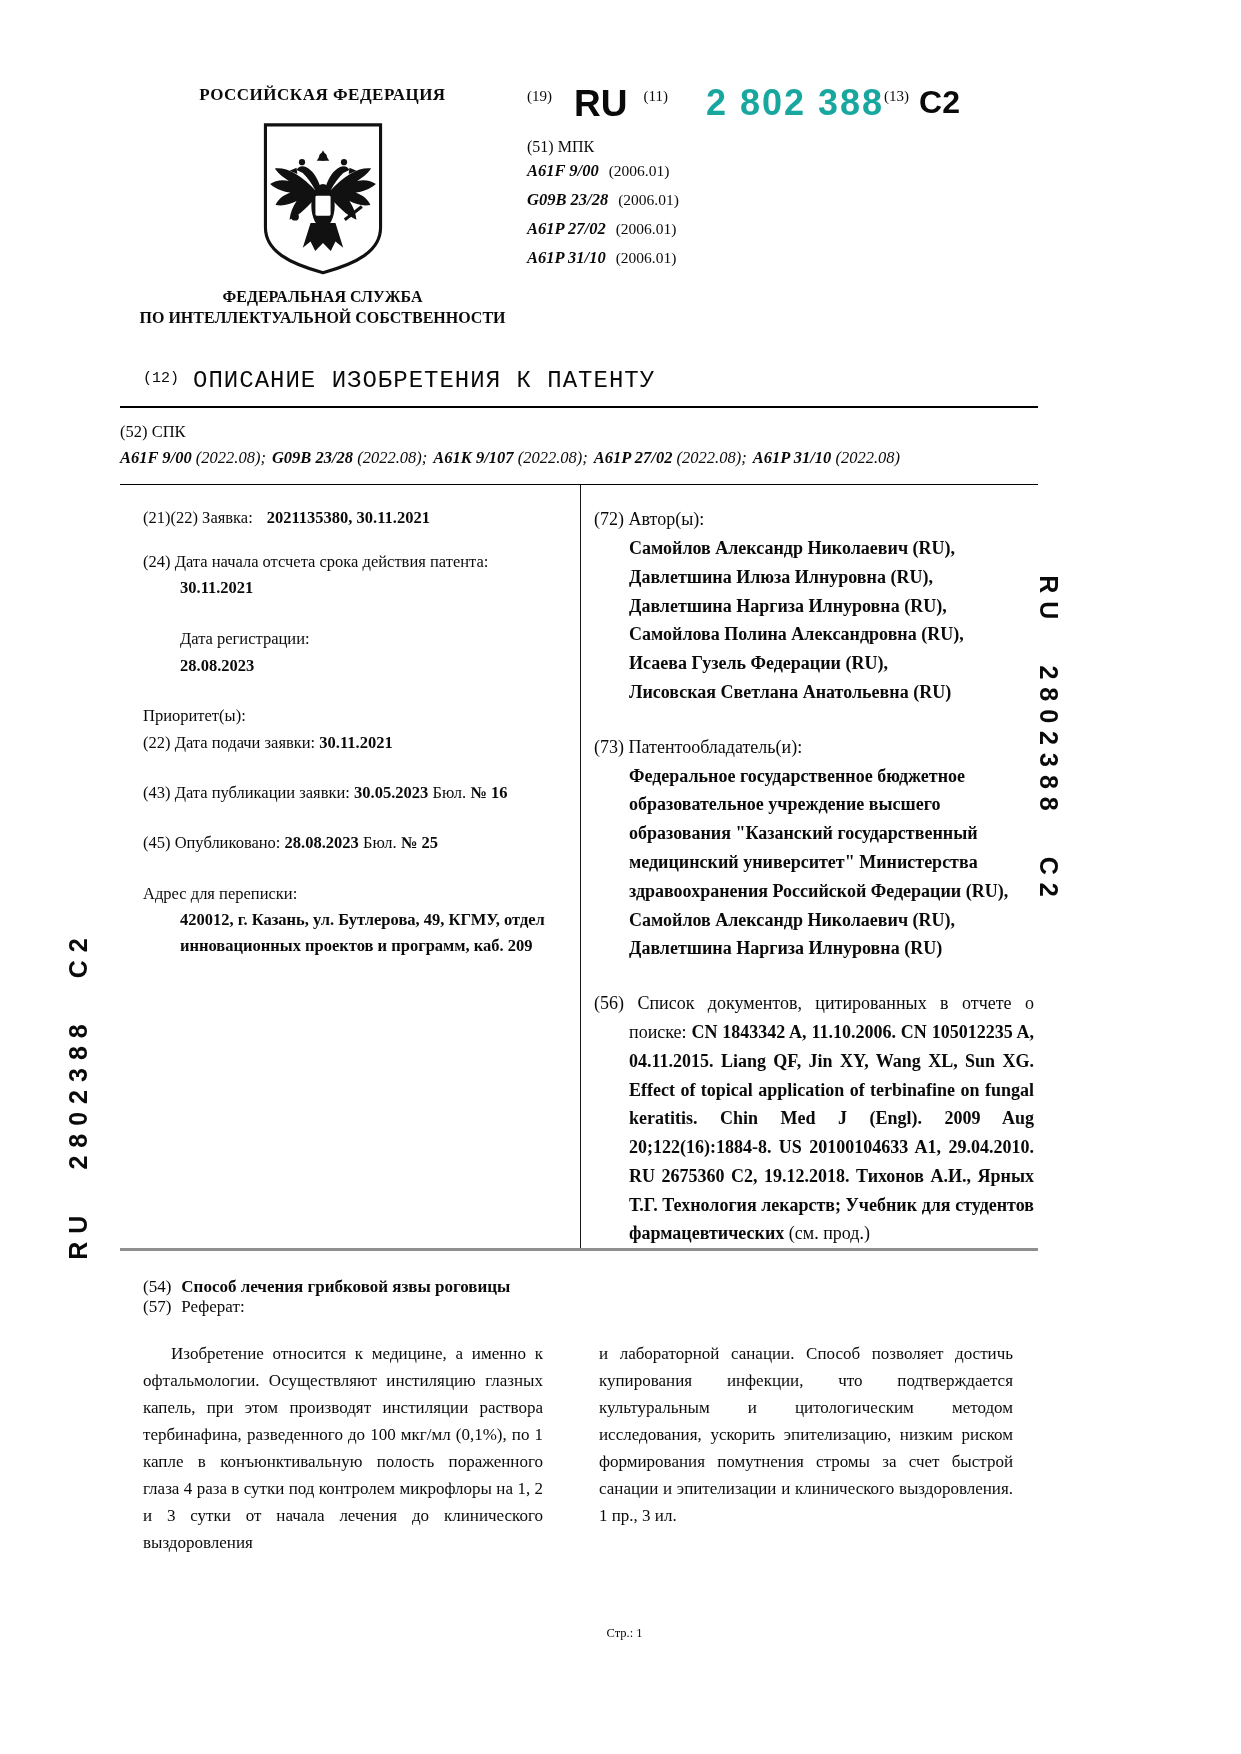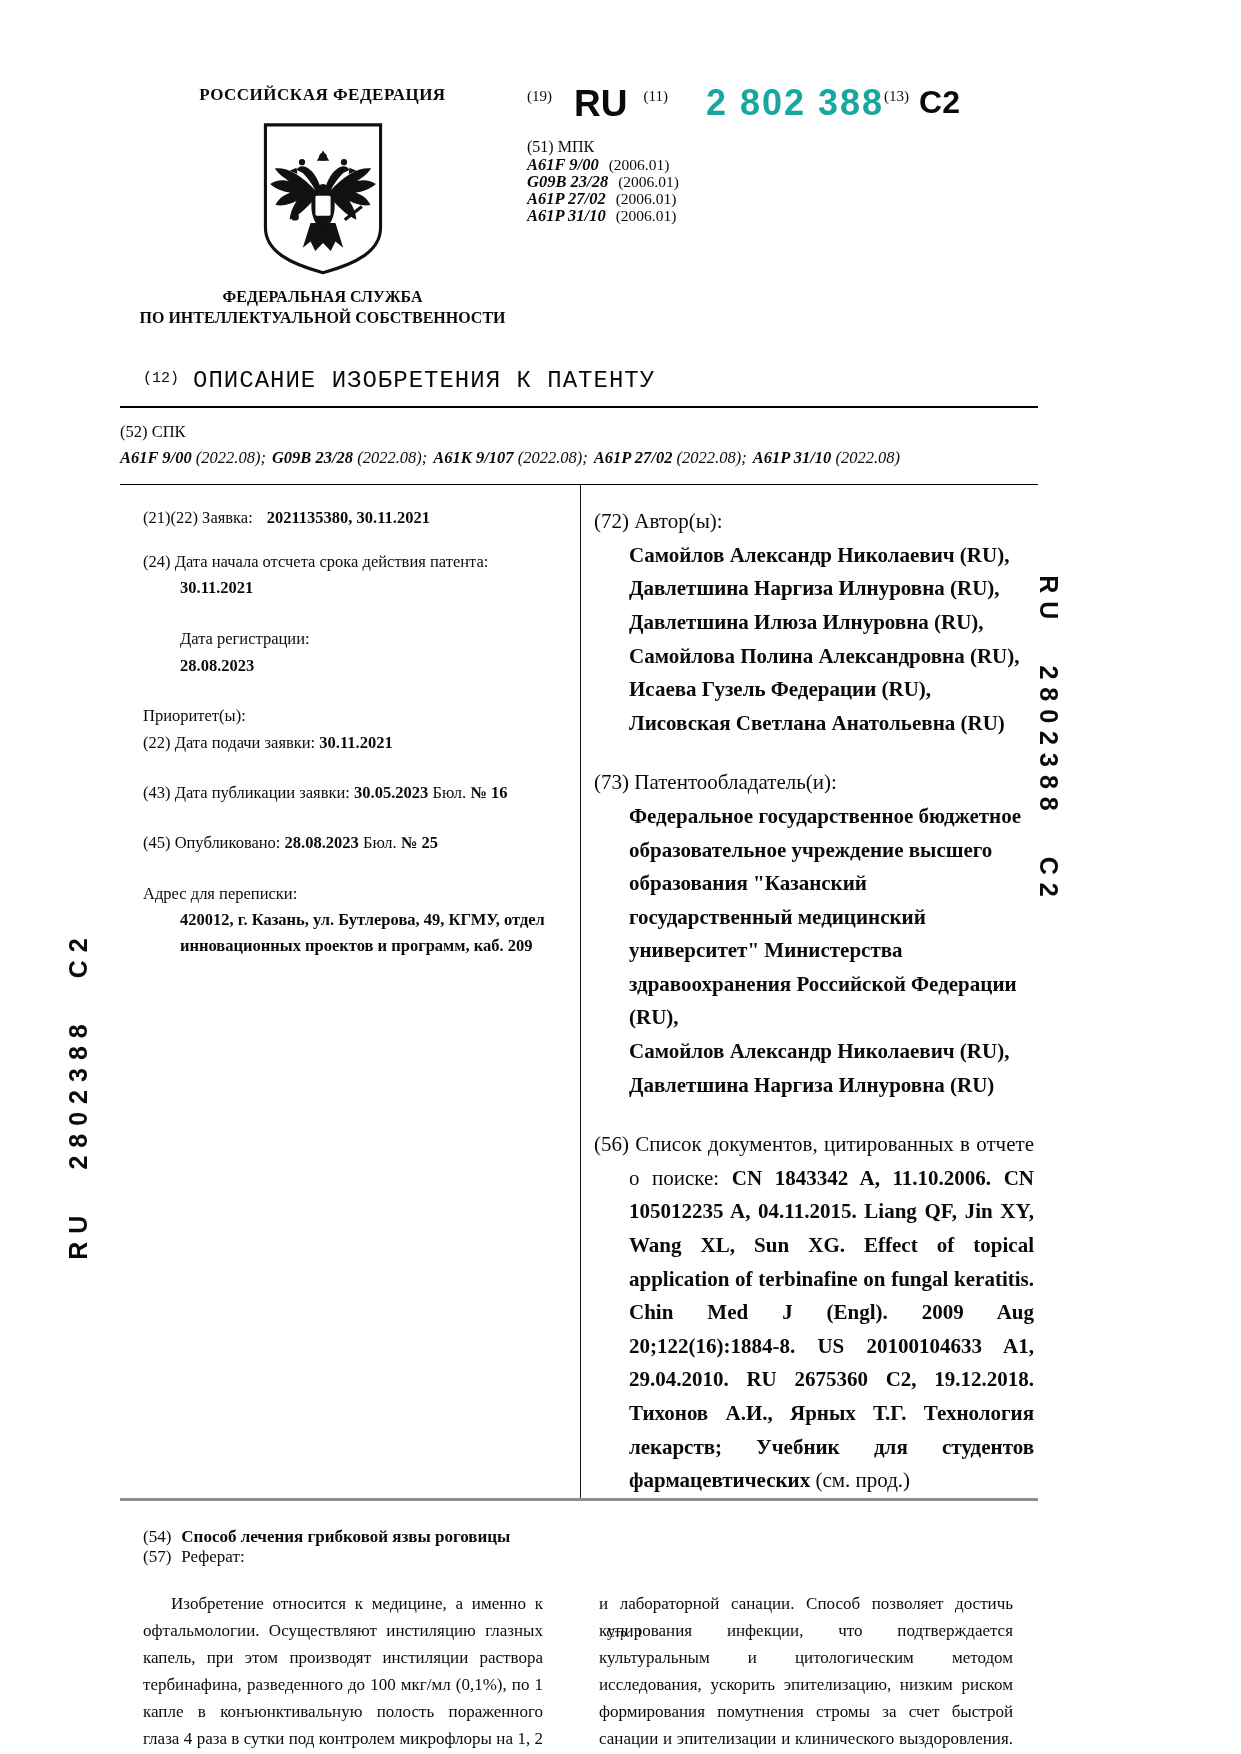--- a/index.html
+++ b/index.html
@@ -15,21 +15,21 @@
   .agency{font-size:16px;font-weight:bold;line-height:1.3;margin-top:10px;}
   .h-right{flex:1;padding-left:2px;}
   .publine{display:flex;align-items:flex-start;}
   .smallcode{font-size:15px;padding-top:3px;}
   .ru-big{font-family:"Liberation Sans",sans-serif;font-size:37px;font-weight:bold;line-height:1;margin-left:22px;}
   .c11{margin-left:16px;}
   .pub-num{font-family:"Liberation Sans",sans-serif;font-size:36px;font-weight:bold;line-height:1;
            letter-spacing:2px;color:var(--accent,#17a79f);margin-left:38px;}
   .kind-big{font-family:"Liberation Sans",sans-serif;font-size:32px;font-weight:bold;line-height:1;margin-left:10px;padding-top:1px;}
   .ipc{margin-top:16px;font-size:16px;}
-  .ipc-row{line-height:17px;}
+  .ipc-row{line-height:29px;}
   .ipc-row .code{font-style:italic;font-weight:bold;font-size:16.5px;}
   .ipc-row .date{margin-left:10px;font-size:15.5px;}
 
   
   .doc-type{margin-top:38px;display:flex;align-items:flex-start;padding-left:23px;font-family:Liberation Mono, monospace;}
   .doc-type .num{font-size:15px;padding-top:3px;}
   .doc-type .title{font-size:24px;letter-spacing:1px;margin-left:14px;}
   hr{border:0;margin:0;}
   .rule1{border-top:2px solid #000;margin-top:12px;}
   .rule2{border-top:1.5px solid #000;margin-top:14px;}
@@ -37,21 +37,21 @@
 
   
   .cpc{margin-top:14px;font-size:16.5px;}
   .cpc-codes{font-style:italic;line-height:1.55;margin-top:3px;}
   .cpc-item{margin-right:6px;}
   .cpc-item .code{font-weight:bold;}
 
   
   .grid{display:flex;min-height:752px;}
   .col-l{width:460px;flex:none;box-sizing:border-box;padding:20px 18px 0 23px;font-size:16.5px;line-height:1.6;}
-  .col-r{flex:1;border-left:1.5px solid #151515;box-sizing:border-box;padding:20px 4px 0 13px;font-size:21px;line-height:1.6;}
+  .col-r{flex:1;border-left:1.5px solid #151515;box-sizing:border-box;padding:20px 4px 0 13px;font-size:18px;line-height:1.6;}
   .f{margin-bottom:17px;}
   .hang{padding-left:37px;text-indent:-37px;}
   .hang-r{padding-left:35px;text-indent:-35px;}
   .body-l{padding-left:37px;}
   .body-r{padding-left:35px;}
   .b{font-weight:bold;}
   .gap-sm{margin-left:14px;}
   .citation{text-align:justify;}
 
   
@@ -181,22 +181,22 @@
           <div class="body-l b">420012, г. Казань, ул. Бутлерова, 49, КГМУ, отдел инновационных проектов и программ, каб. 209</div>
         </div>
       </div>
 
       <div class="col-r">
         <div class="f">
           <div class="hang-r"><span>(72)</span> <span>Автор(ы):</span></div>
           <div class="body-r b">
 
           <div>Самойлов Александр Николаевич (RU),</div>
+              <div>Давлетшина Илюза Илнуровна (RU),</div>
               <div>Давлетшина Наргиза Илнуровна (RU),</div>
-              <div>Давлетшина Илюза Илнуровна (RU),</div>
               <div>Самойлова Полина Александровна (RU),</div>
               <div>Исаева Гузель Федерации (RU),</div>
               <div>Лисовская Светлана Анатольевна (RU)</div>
             </div>
         </div>
 
         <div class="f" style="margin-top:26px;">
           <div class="hang-r"><span>(73)</span> <span>Патентообладатель(и):</span></div>
           <div class="body-r b">
 

